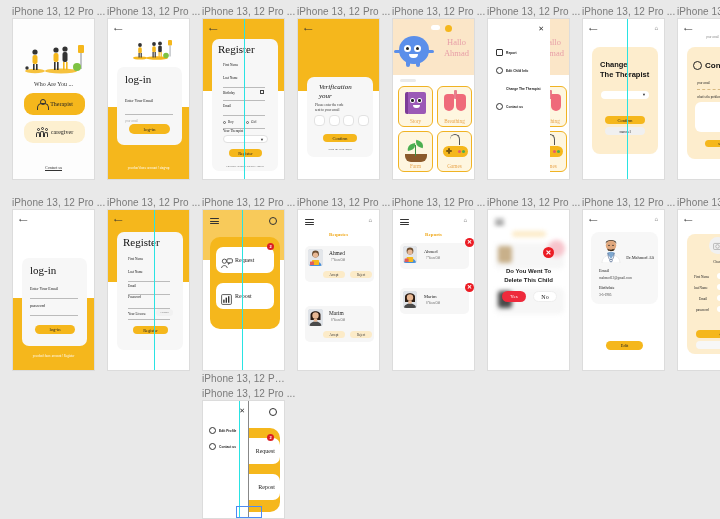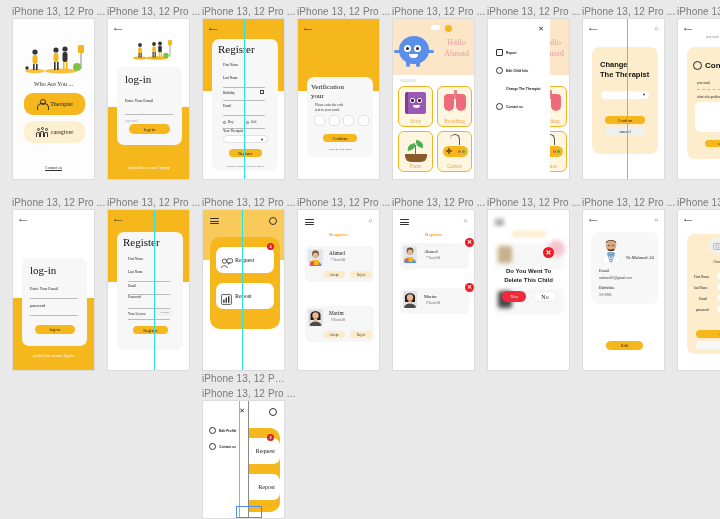--- a/index.html
+++ b/index.html
@@ -310,21 +310,21 @@
     <div class="guide" style="left:41px;"></div>
   </div>
 </div>
 
 <div class="frame-wrap" style="left:297px; top:5px;">
   <div class="frame-label">iPhone 13, 12 Pro ...</div>
   <div class="frame">
     <div class="abs y" style="left:0;right:0;top:0;height:72px;"></div>
     <div class="icon-back" style="left:6px; top:7px;">⟵</div>
     <div class="card-white" style="left:9px; top:58px; width:66px; height:80px;">
-      <div style="position:absolute;left:4px;top:6px;font-family:'Liberation Serif',serif;font-size:7px;color:#111;line-height:9px;">
+      <div style="position:absolute;left:12px;top:6px;font-family:'Liberation Serif',serif;font-size:7px;color:#111;line-height:9px;font-style:italic;">
         <div>Verification</div>
         <div>your</div>
       </div>
       <div style="position:absolute;left:8px;top:26px;font-family:'Liberation Serif',serif;font-size:3.4px;color:#333;line-height:4.6px;">
         <div>Please enter the code</div>
         <div>sent to your email</div>
       </div>
       <div style="position:absolute;left:7px;top:38px;display:flex;gap:3.5px;">
         <div class="vbox"></div>
         <div class="vbox"></div>

